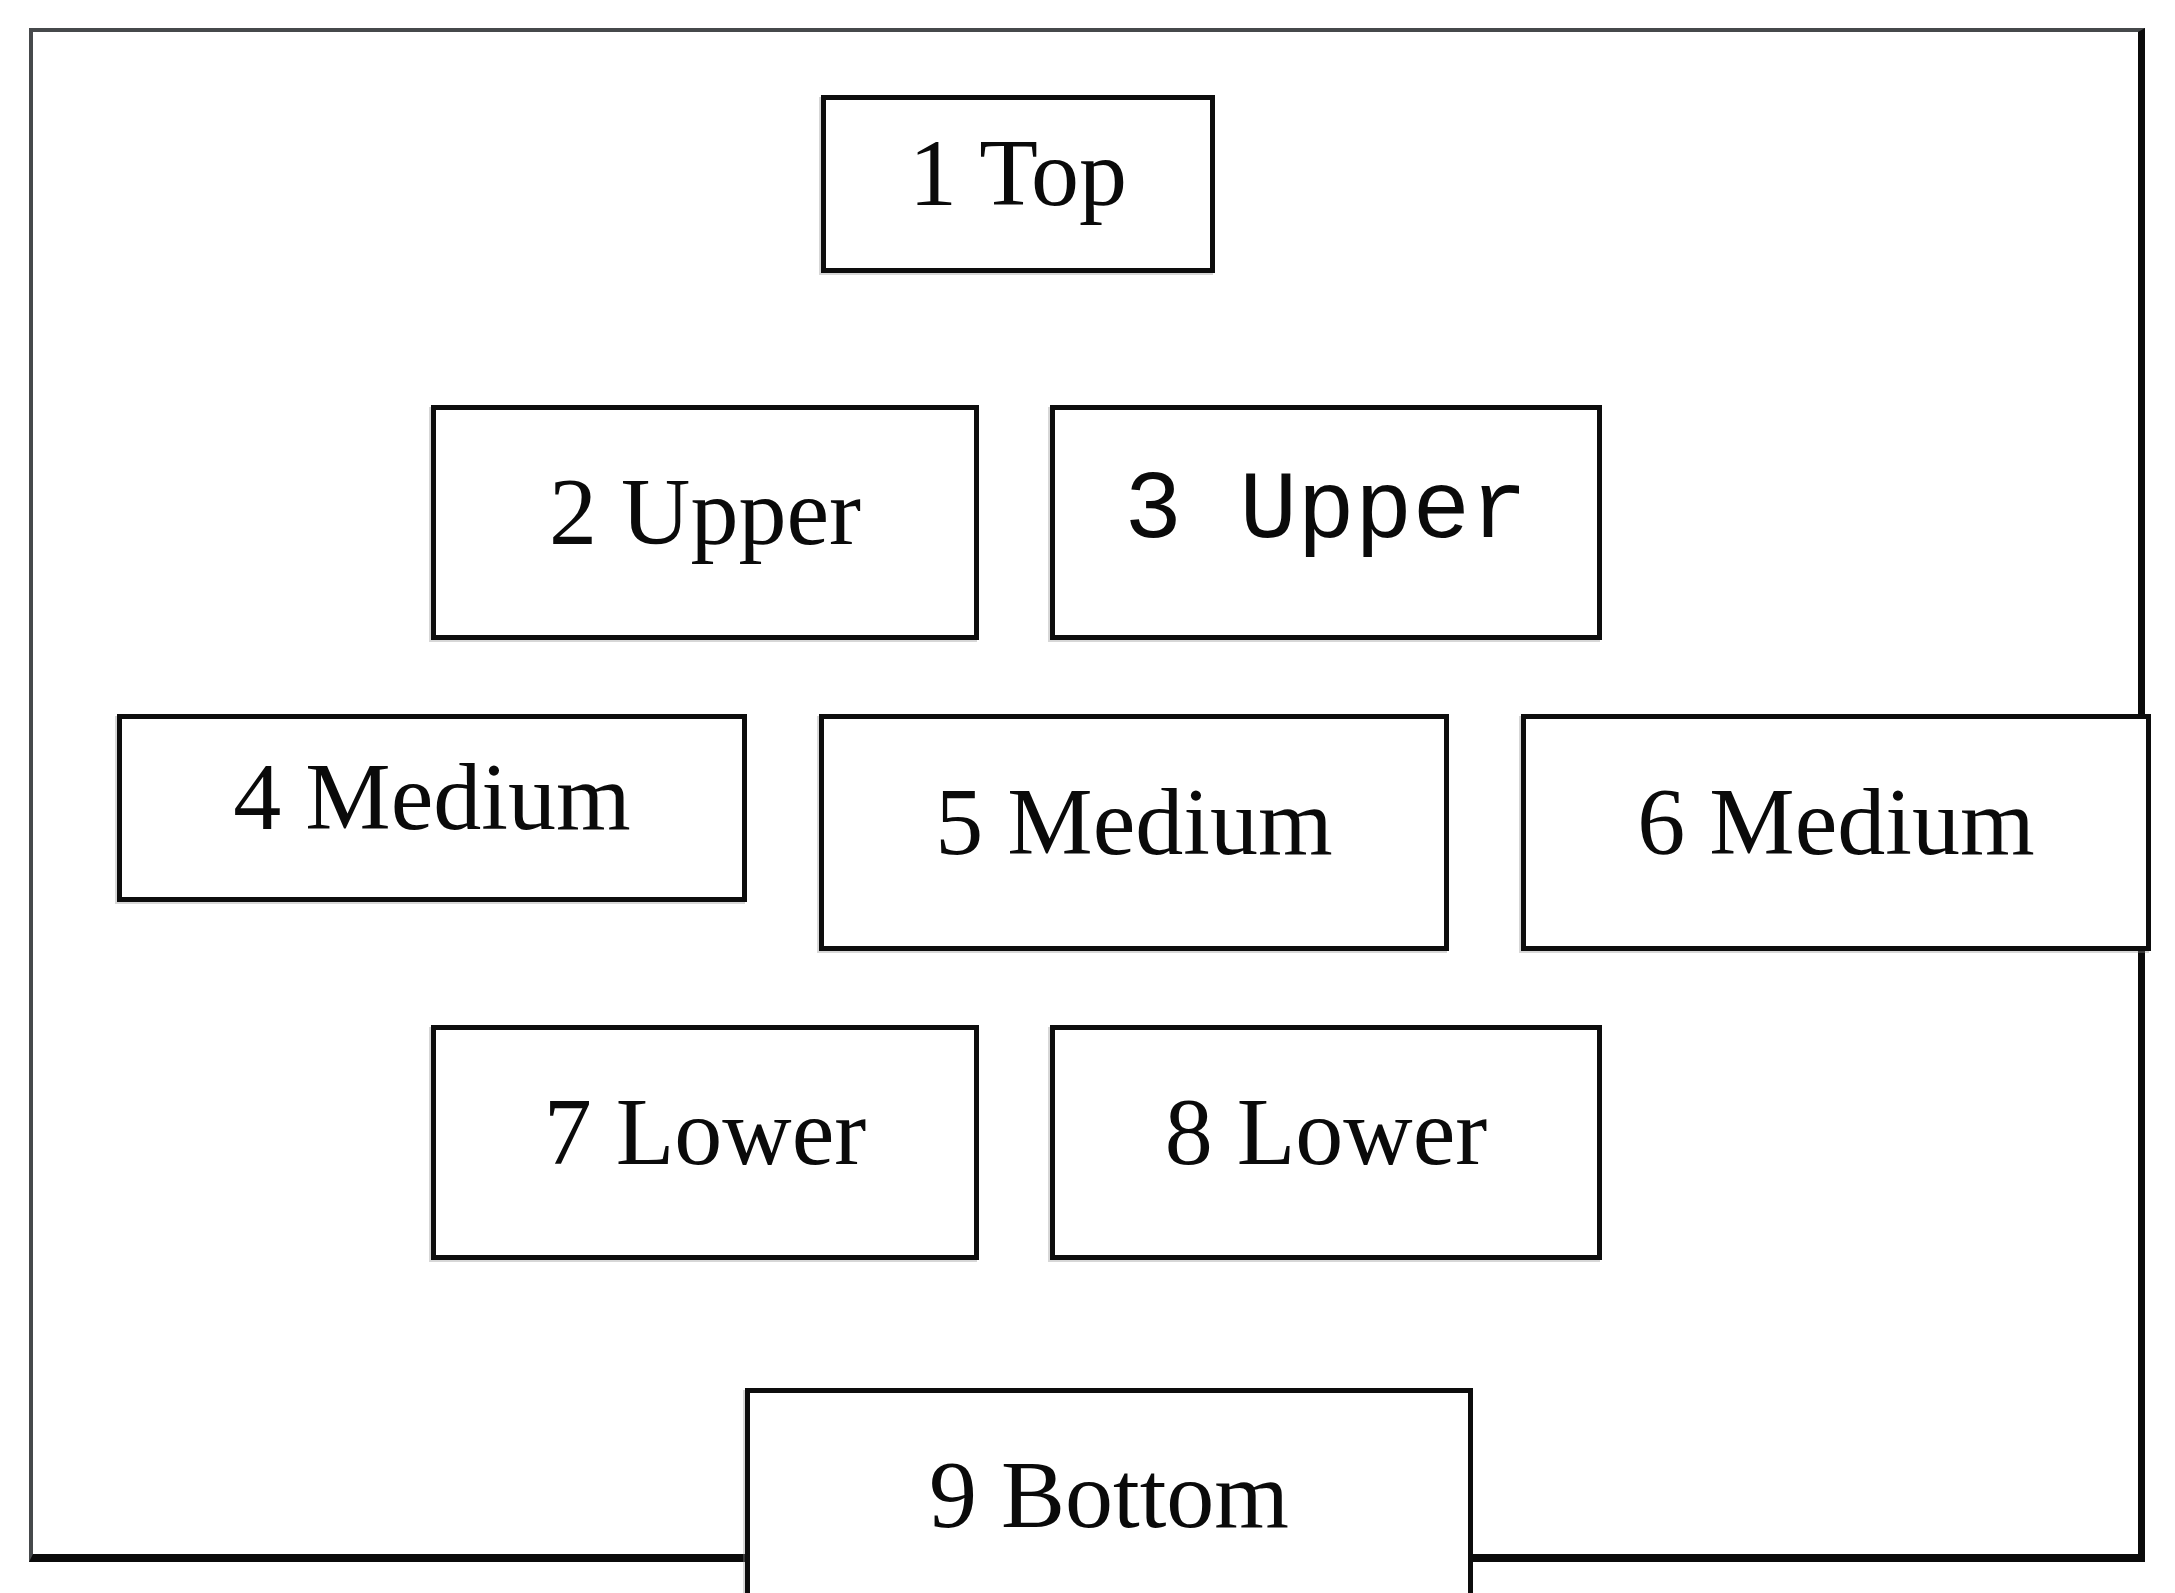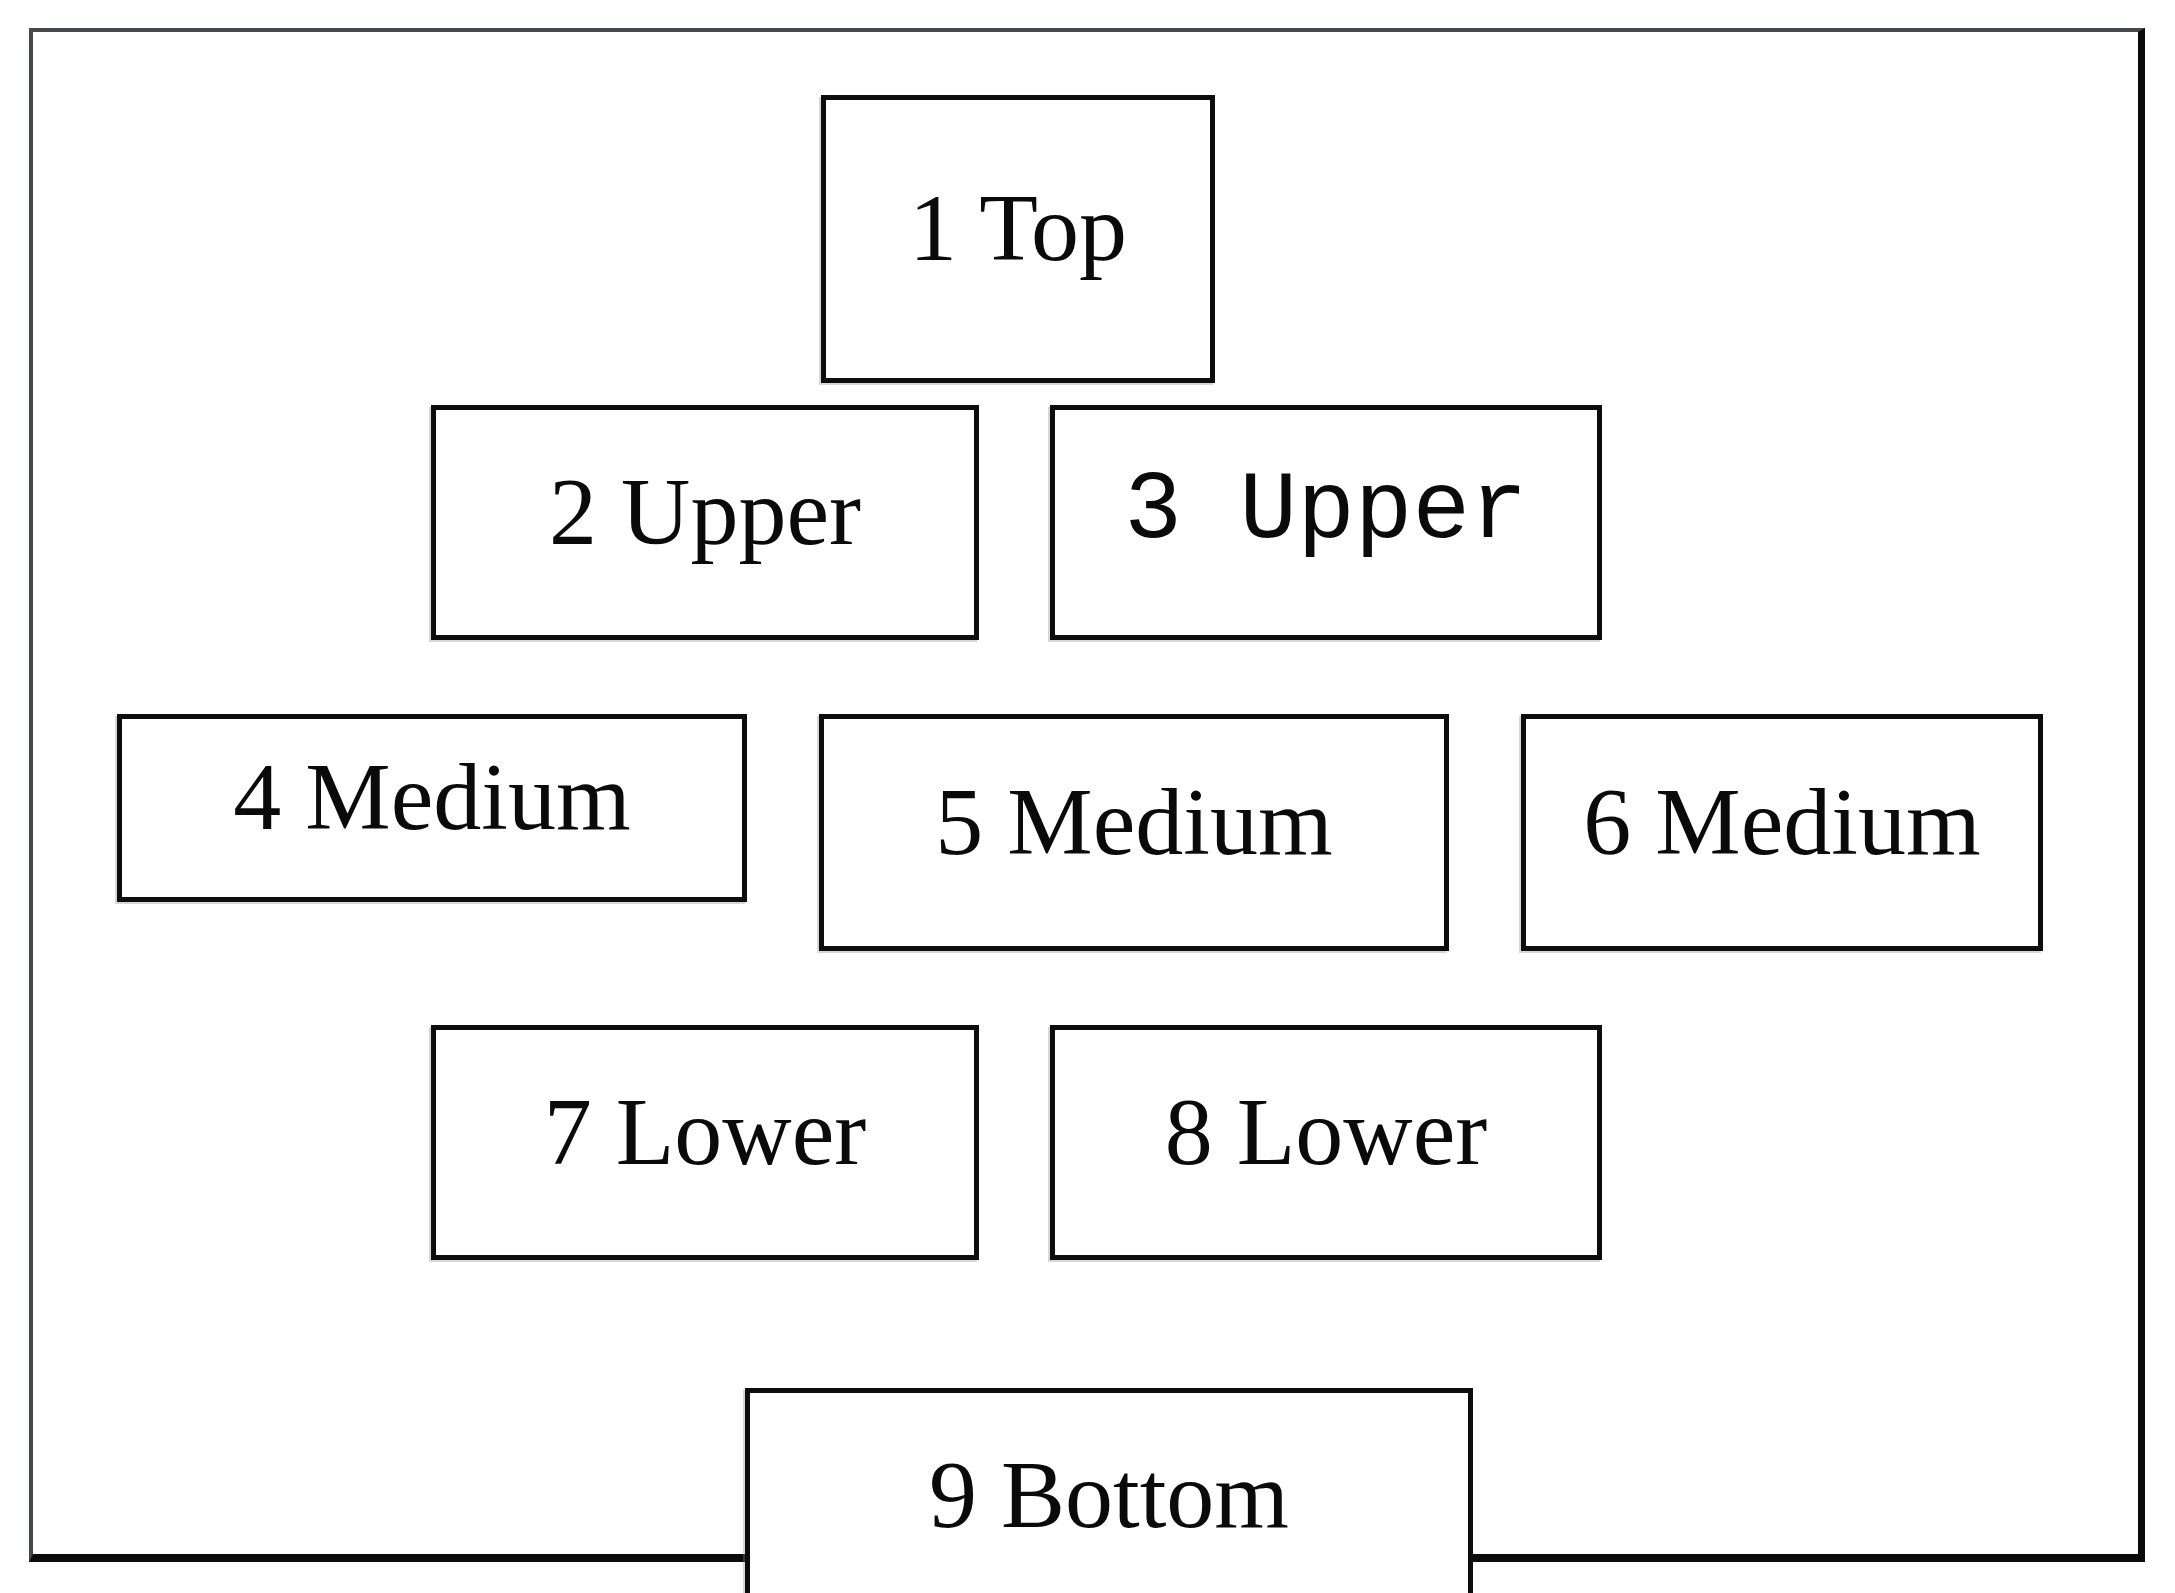--- a/index.html
+++ b/index.html
@@ -35,28 +35,28 @@
     align-items: center;
     justify-content: center;
     color: #0a0a0a;
     font-size: 96px;
     line-height: 1;
     padding-bottom: 22px; 
     white-space: nowrap;
     box-shadow: -2px 2px 0 rgba(140,140,140,0.35);
   }
   
-  .b1 { left: 788px;  top: 63px;   width: 394px; height: 288px; }
+  .b1 { left: 788px;  top: 63px;   width: 394px; height: 178px; }
   
   .b2 { left: 398px;  top: 373px;  width: 548px; height: 235px; }
   .b3 { left: 1017px; top: 373px;  width: 552px; height: 235px; font-family: Liberation Mono, monospace; }
   
   .b4 { left: 84px;   top: 682px;  width: 630px; height: 188px; }
   .b5 { left: 786px;  top: 682px;  width: 630px; height: 237px; }
-  .b6 { left: 1488px; top: 682px;  width: 522px; height: 237px; text-align: center; }
+  .b6 { left: 1488px; top: 682px;  width: 630px; height: 237px; text-align: center; }
   
   .b7 { left: 398px;  top: 993px;  width: 548px; height: 235px; }
   .b8 { left: 1017px; top: 993px;  width: 552px; height: 235px; }
   
   .b9 { left: 712px;  top: 1356px; width: 728px; height: 235px; }
 </style>
 </head>
 <body>
 
 <div class="frame">

